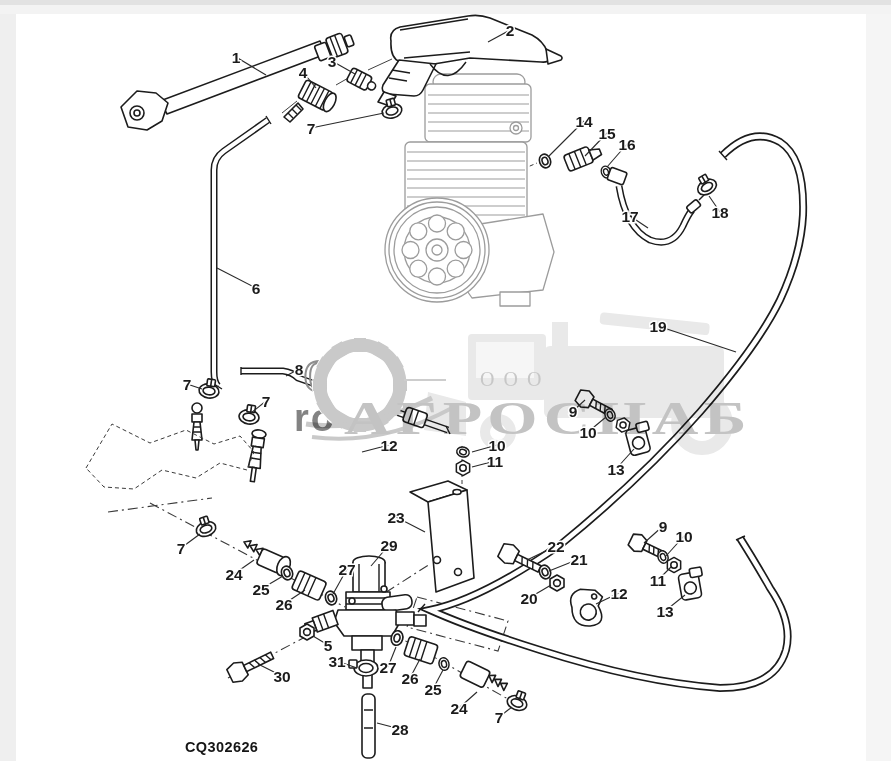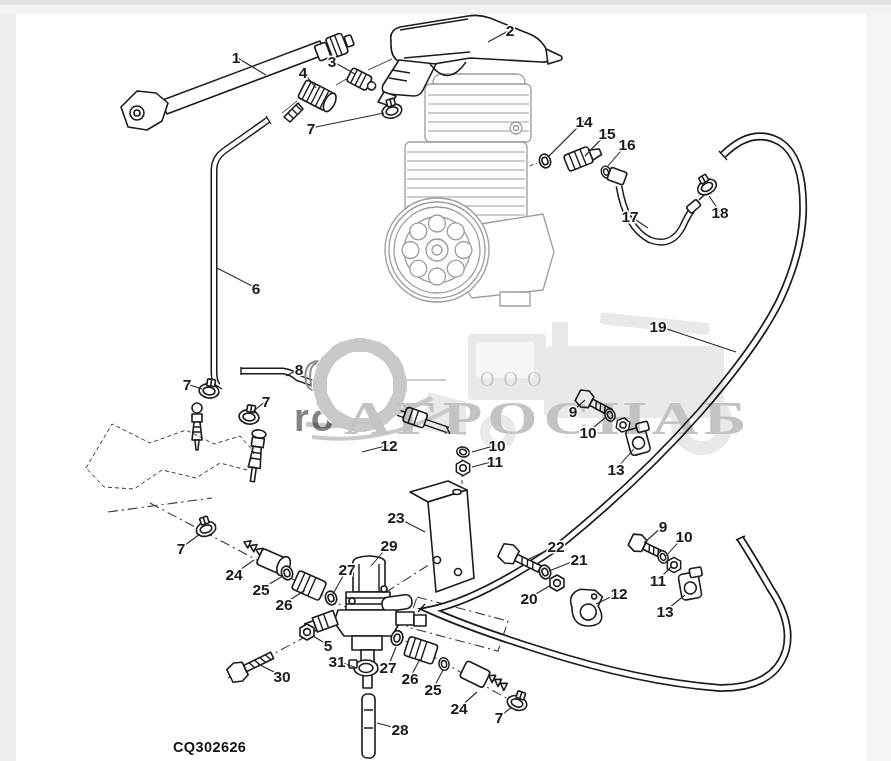--- a/index.html
+++ b/index.html
@@ -22,21 +22,21 @@
   .dashed{fill:none;stroke:#3a3a3a;stroke-width:1;stroke-dasharray:4 3;}
   .axis{fill:none;stroke:#2a2a2a;stroke-width:0.9;}
   .leader{stroke:#2a2a2a;stroke-width:1.1;}
   .callout{font:700 15.5px "Liberation Sans",sans-serif;fill:#1b1b1b;text-anchor:middle;
            dominant-baseline:central;paint-order:stroke;stroke:#ffffff;stroke-width:3px;}
   .frag-o{font:400 46px "Liberation Serif",serif;fill:none;stroke:#8f8f8f;stroke-width:2px;text-anchor:middle;}
   .frag-ro{font:700 38px "Liberation Sans",sans-serif;fill:#838383;text-anchor:middle;letter-spacing:2px;}
   .wm-mult{mix-blend-mode:multiply;}
   .wm-ooo{font:400 20px "Liberation Serif",serif;fill:#c7c7c7;letter-spacing:9px;}
   .wm-name{font:700 47px "Liberation Serif",serif;fill:#c3c3c3;letter-spacing:4px;}
-  .figcode{position:absolute;left:173px;top:739px;font:700 14.5px "Liberation Sans",sans-serif;
+  .figcode{position:absolute;left:185px;top:739px;font:700 14.5px "Liberation Sans",sans-serif;
            color:#151515;letter-spacing:0.4px;}
 </style>
 </head>
 <body>
 
 <div class="stage">
   <div class="topbar1"></div>
   <div class="topbar2"></div>
   <div class="leftstrip"></div>
   <div class="rightstrip"></div>

